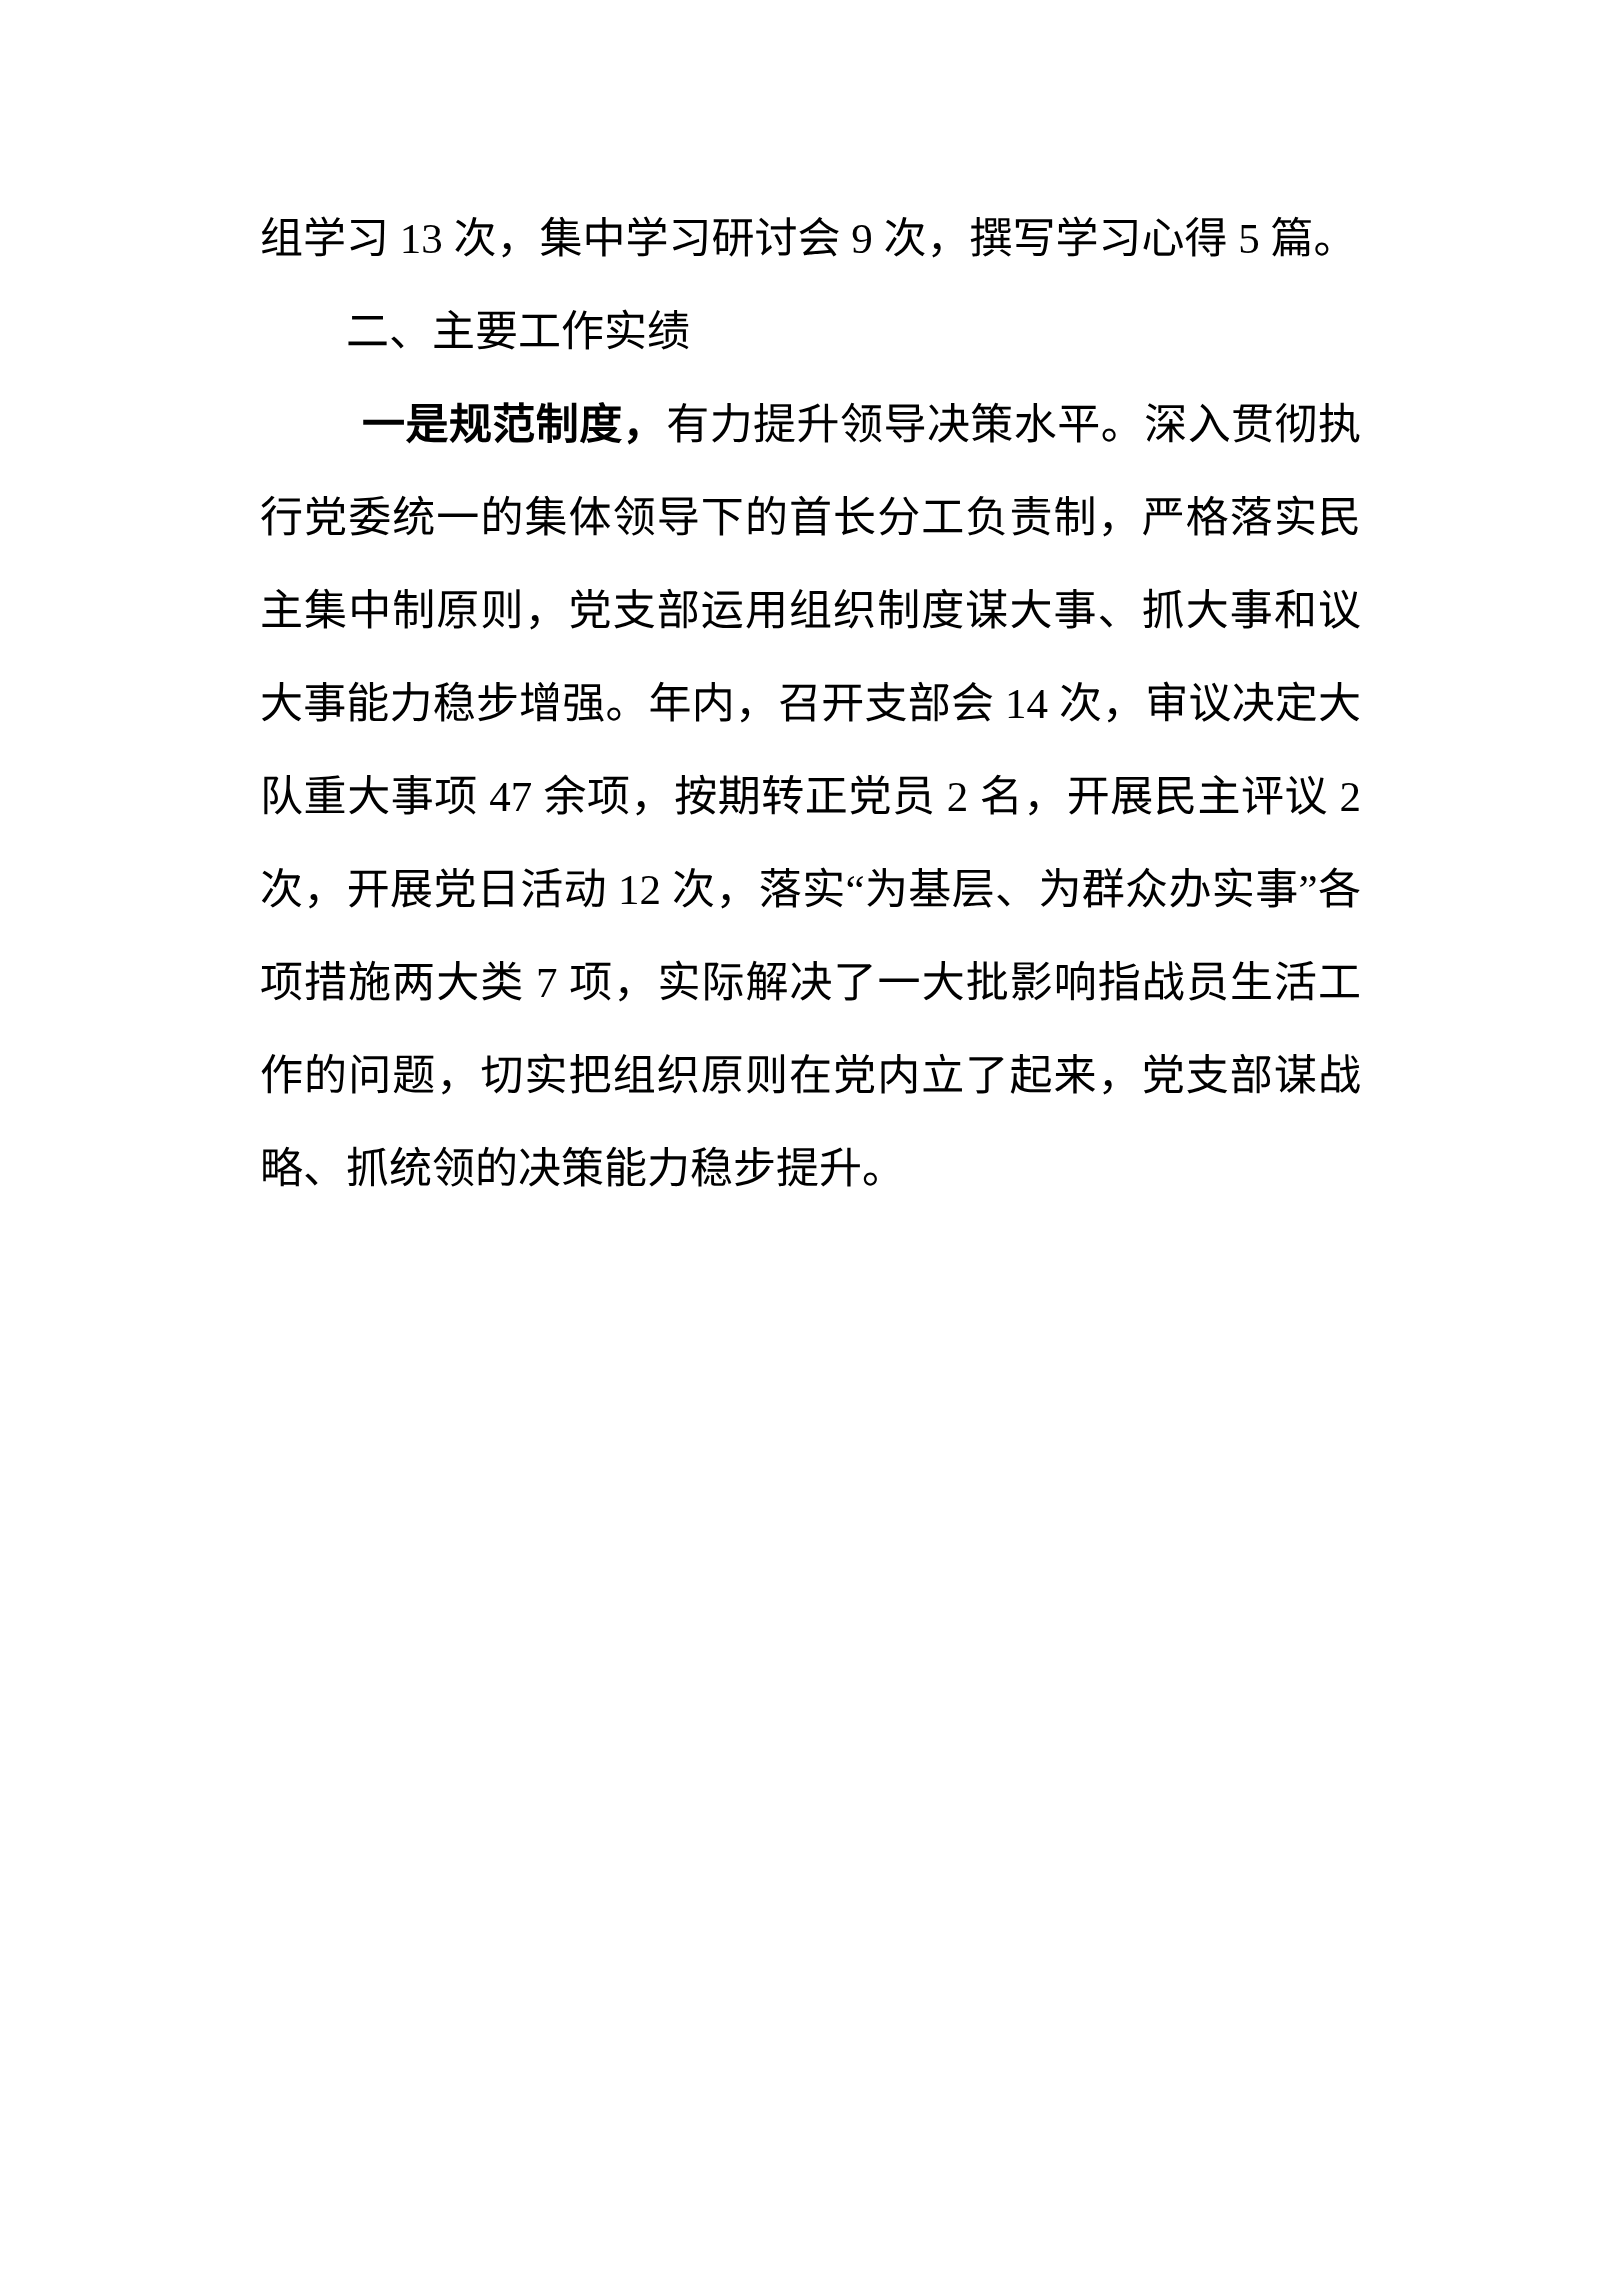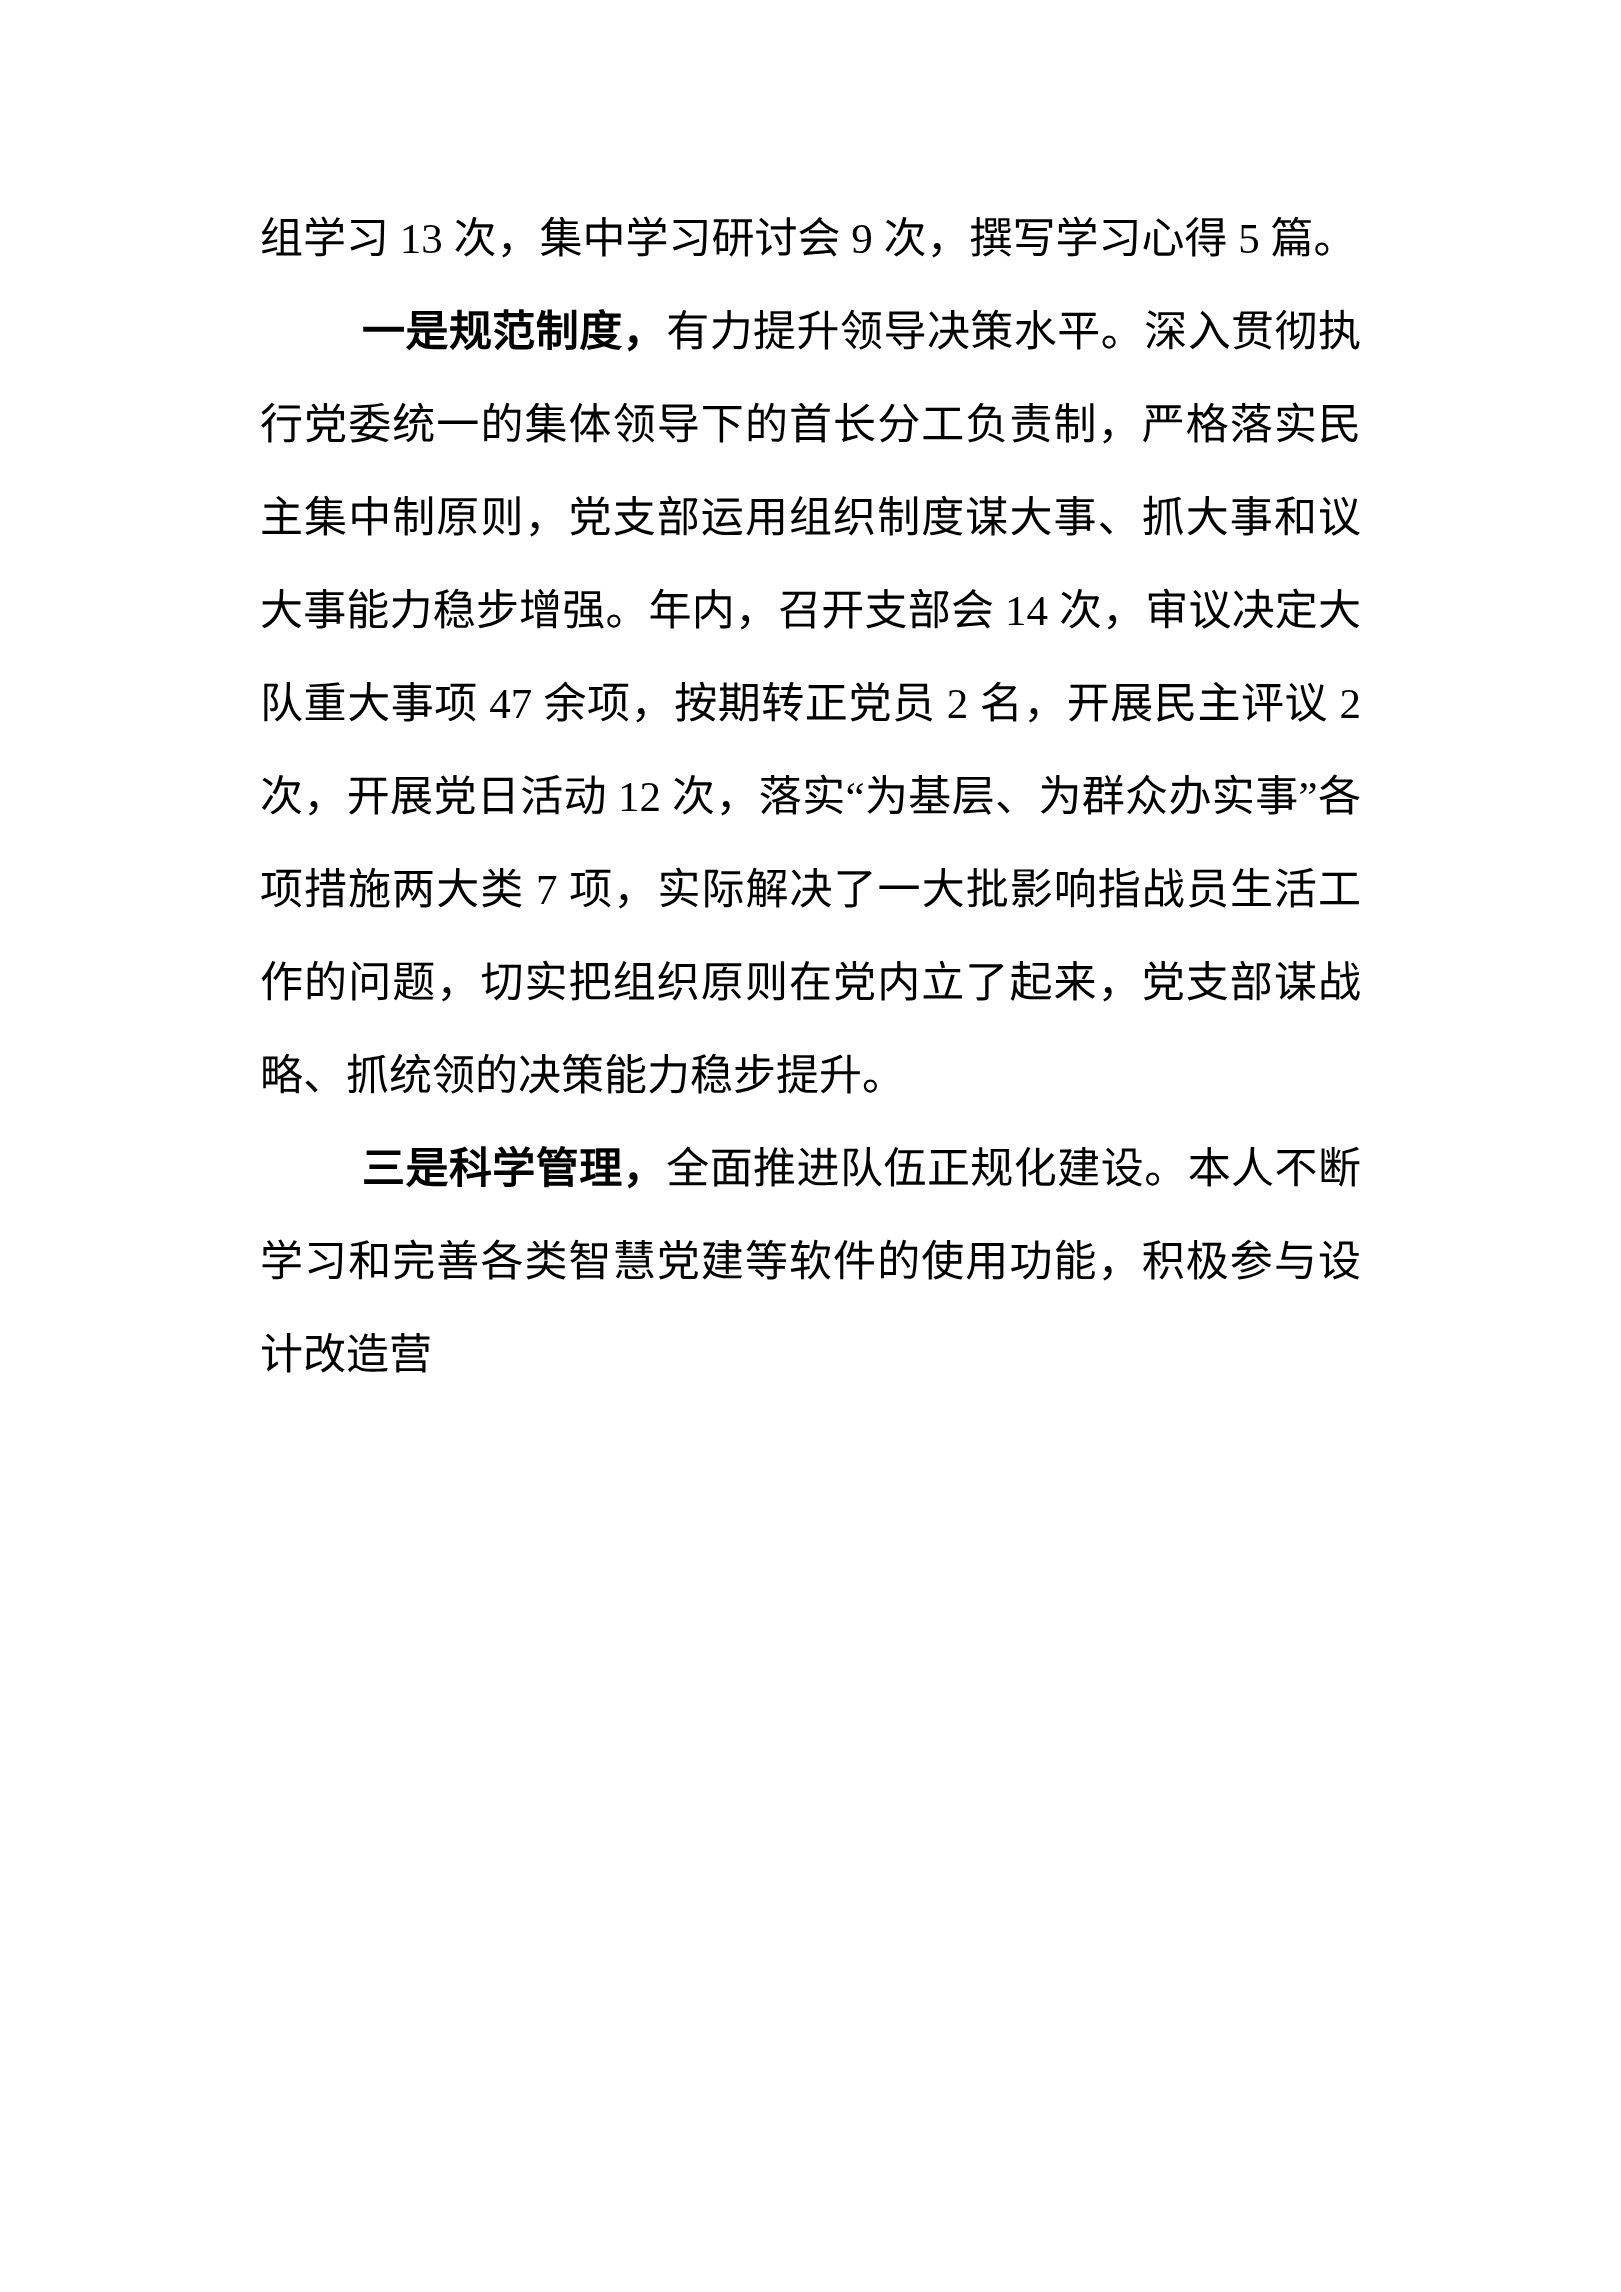--- a/index.html
+++ b/index.html
@@ -42,17 +42,17 @@
     font-weight: bold;
     margin-left: 16px;
   }
 </style>
 </head>
 <body>
 
 <div class="page">
   <div class="doc-body">
       <p class="para"><span class="run">组学习 13 次，集中学习研讨会 9 次，撰写学习心得 5 篇。</span></p>
+      <p class="para indent"><span class="run">二、主要工作实绩</span></p>
       <p class="para indent"><span class="run bold">一是规范制度，</span><span class="run">有力提升领导决策水平。深入贯彻执行党委统一的集体领导下的首长分工负责制，严格落实民主集中制原则，党支部运用组织制度谋大事、抓大事和议大事能力稳步增强。年内，召开支部会 14 次，审议决定大队重大事项 47 余项，按期转正党员 2 名，开展民主评议 2 次，开展党日活动 12 次，落实“为基层、为群众办实事”各项措施两大类 7 项，实际解决了一大批影响指战员生活工作的问题，切实把组织原则在党内立了起来，党支部谋战略、抓统领的决策能力稳步提升。</span></p>
-      <p class="para indent"><span class="run bold">三是科学管理，</span><span class="run">全面推进队伍正规化建设。本人不断学习和完善各类智慧党建等软件的使用功能，积极参与设计改造营</span></p>
     </div>
 </div>
 
 
 </body></html>

